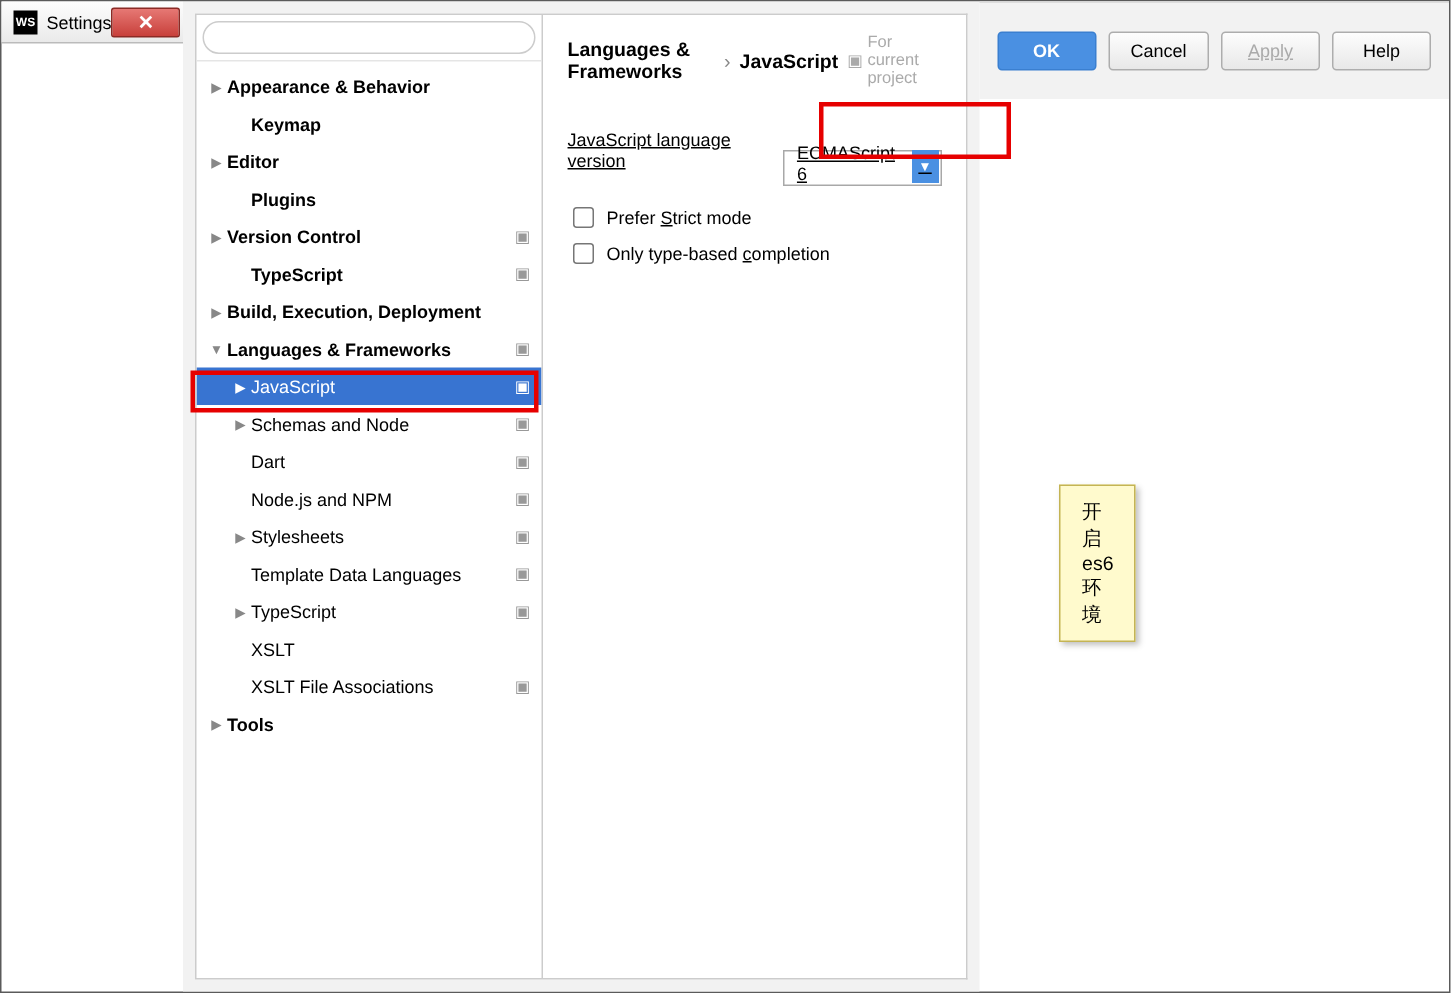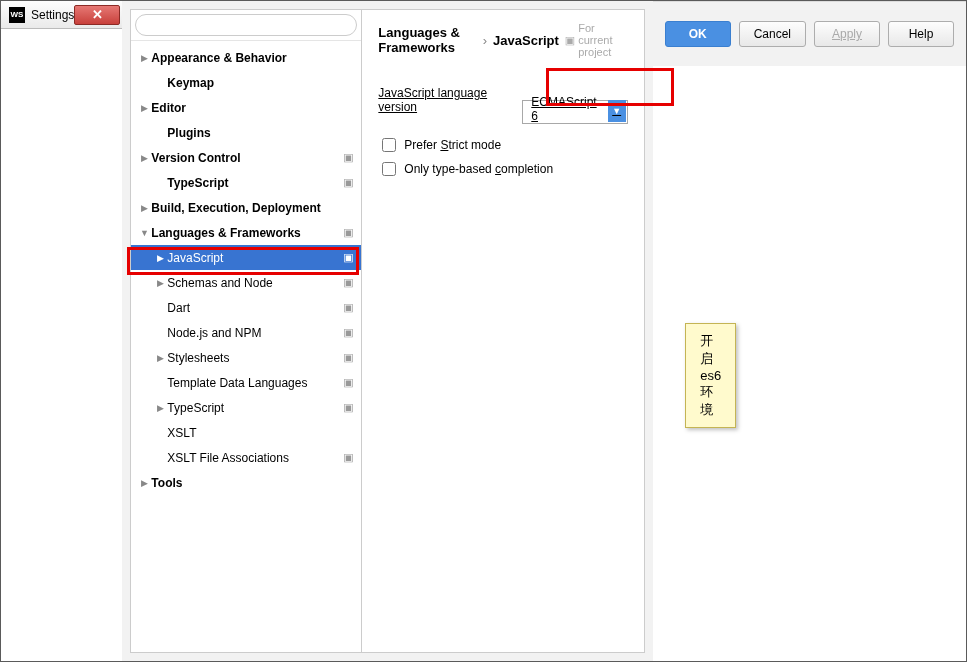--- a/index.html
+++ b/index.html
@@ -34,21 +34,21 @@
 .breadcrumb .bc-last { font-weight: bold; }
 .bc-hint { color: #aaa; font-size: 11px; display: flex; align-items: center; gap: 3px; }
 .row { display: flex; align-items: center; gap: 10px; margin-bottom: 14px; text-decoration: underline; }
 .row-label { font-size: 12px; }
 .select-box { display: flex; align-items: flex-end; border: 1px solid #a8a8a8; height: 24px; background: #fff; margin-top: 24px; }
 .select-text { padding: 0 8px; font-size: 12px; }
 .select-btn { width: 20px; height: 22px; background: #4a90e2; margin: 1px; display: flex; align-items: center; justify-content: center; color: #fff; font-size: 9px; }
 .hint-text { font-size: 12px; }
 .check-row { display: flex; align-items: center; gap: 8px; margin-left: 4px; margin-bottom: 10px; }
 .check-row input { width: 14px; height: 14px; }
-.annotation { position: absolute; left: 323px; top: 313px; background: #fffacd; border: 1px solid #c4b454; padding: 8px 14px; font-size: 13px; box-shadow: 2px 2px 4px rgba(0,0,0,0.25); }
+.annotation { position: absolute; left: 344px; top: 313px; background: #fffacd; border: 1px solid #c4b454; padding: 8px 14px; font-size: 13px; box-shadow: 2px 2px 4px rgba(0,0,0,0.25); }
 .highlight-red-1 { position: absolute; border: 3px solid #e60000; pointer-events: none; }
 .footer { height: 65px; background: #f2f2f2; border-top: 1px solid #ddd; display: flex; align-items: center; justify-content: flex-end; padding: 0 12px; gap: 8px; }
 .btn { min-width: 66px; height: 26px; border: 1px solid #adadad; background: linear-gradient(#fdfdfd, #e8e8e8); border-radius: 3px; font-size: 12px; cursor: pointer; padding: 0 14px; }
 .btn.primary { background: #4a90e2; border-color: #3a7fd0; color: #fff; font-weight: bold; }
 .btn:disabled { color: #aaa; cursor: default; text-decoration: underline; }
 u { text-decoration: underline; }
 </style>
 </head>
 <body>
 

